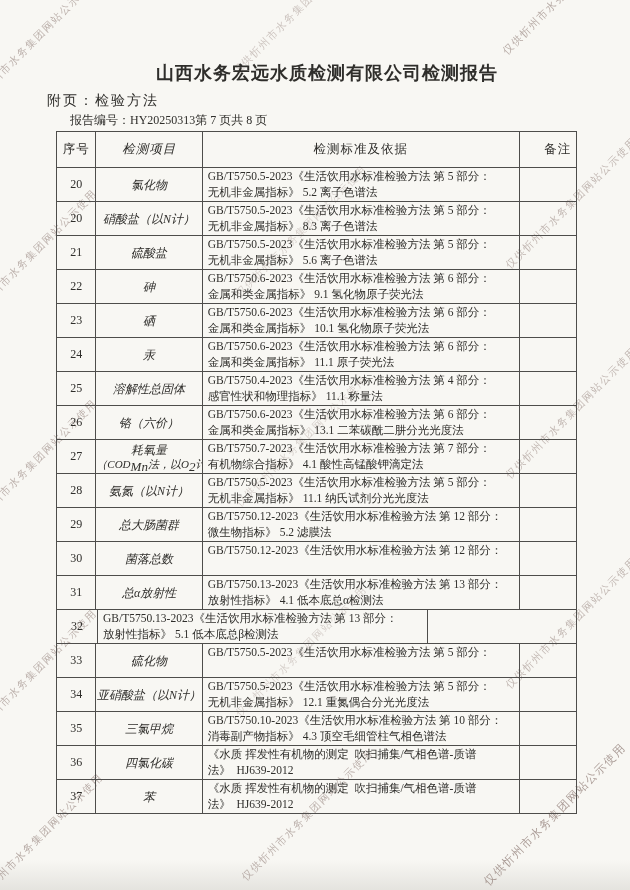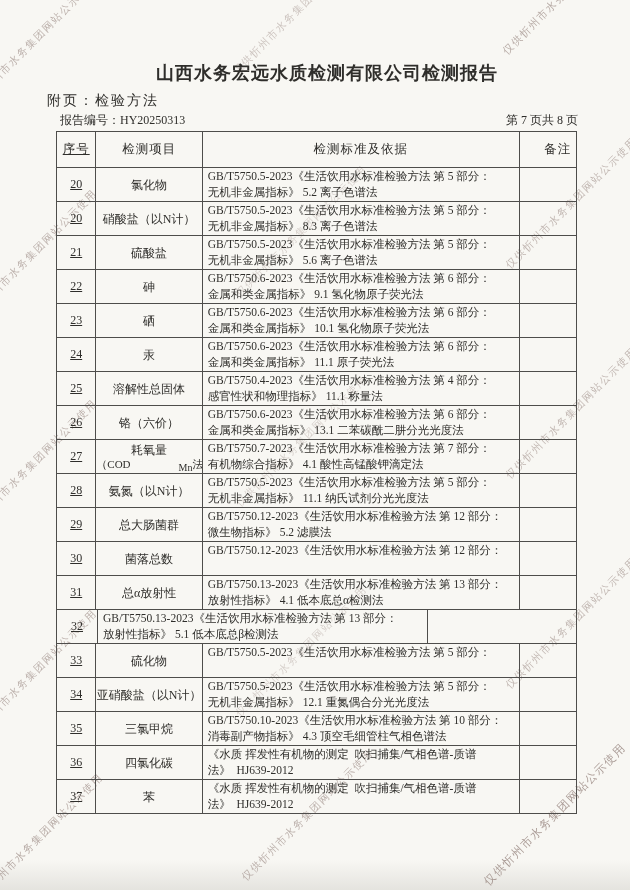--- a/index.html
+++ b/index.html
@@ -29,51 +29,51 @@
   .title {
     position:absolute; top:61px; left:12px; width:100%;
     text-align:center; font-size:18px; font-weight:bold;
     letter-spacing:1px; z-index:2;
   }
   .appendix {
     position:absolute; top:92px; left:47px;
     font-size:14px; letter-spacing:2px; z-index:2;
   }
   .meta {
-    position:absolute; top:112px; left:60px; width:518px;
-    display:flex; justify-content:space-between;
-    font-size:12px; z-index:2;gap:28px;
+    position:absolute; top:112px; left:70px; width:518px;
+    display:flex; 
+    font-size:12px; z-index:2;
   }
   
   .table {
     position:absolute; top:131px; left:56px; width:521px;
     border:1px solid #4e4d4b; box-sizing:border-box;
     z-index:2; background:transparent;
   }
   .row { display:flex; height:33px; }
   .row.thead { height:35px; }
   .row + .row, #tbody .row { border-top:1px solid #4e4d4b; }
   .c {
     box-sizing:border-box; border-right:1px solid #4e4d4b;
     overflow:hidden;
   }
   .c:last-child { border-right:none;margin-left:20px; }
   .c-no { width:41px; text-align:center; font-size:12px;
-          display:flex; align-items:center; justify-content:center;text-decoration:underline; }
+          display:flex; align-items:center; justify-content:center; }
   .c-item { width:111px; text-align:center; font-size:12px;
-            display:flex; flex-direction:column; justify-content:center; }
+            display:flex; flex-direction:column; justify-content:center;font-style:italic; }
   .c-std { width:330px; font-size:11.5px; padding:1px 4px 0 5px; }
   .c-remark { width:38px; text-align:center; font-size:12px;
               display:flex; align-items:center; justify-content:center; }
   .th { font-size:12.5px; letter-spacing:1px;
         display:flex; align-items:center; justify-content:center;
         flex-direction:row; padding:0; }
   .std-line { white-space:pre; line-height:15.5px; }
   .item-line { line-height:14px; white-space:pre; }
-  sub { font-size:10px; line-height:0;margin-left:48px; }
+  sub { font-size:13px; line-height:0; }
 </style>
 </head>
 <body>
 
 <div class="page">
 
   <div id="wm-layer">
       <div class="wm" style="left: -32px; top: 100px; opacity: 0.55; font-size: 10.5px; color: rgb(140, 120, 114);">仅供忻州市水务集团网站公示使用</div>
       <div class="wm" style="left: 235px; top: 66px; opacity: 0.4; font-size: 10.5px; color: rgb(140, 120, 114);">仅供忻州市水务集团网站公示使用</div>
       <div class="wm" style="left: 505px; top: 46px; opacity: 0.6; font-size: 10.5px; color: rgb(140, 120, 114);">仅供忻州市水务集团网站公示使用</div>

